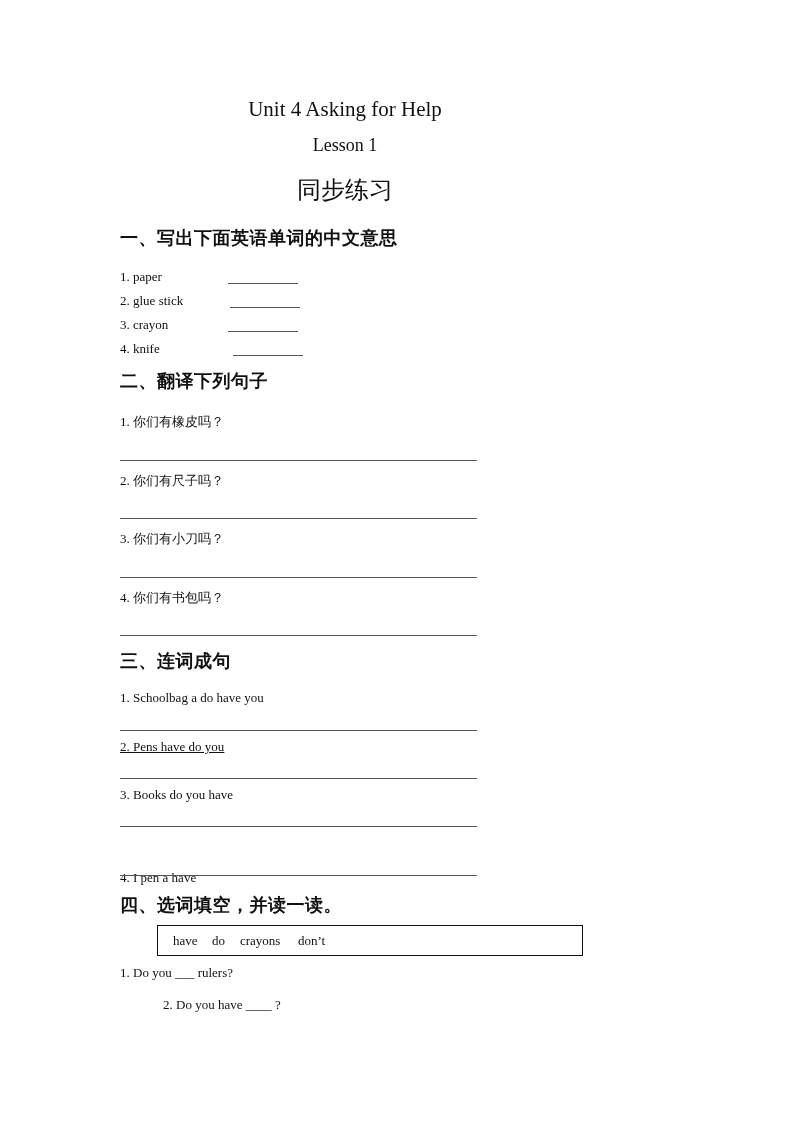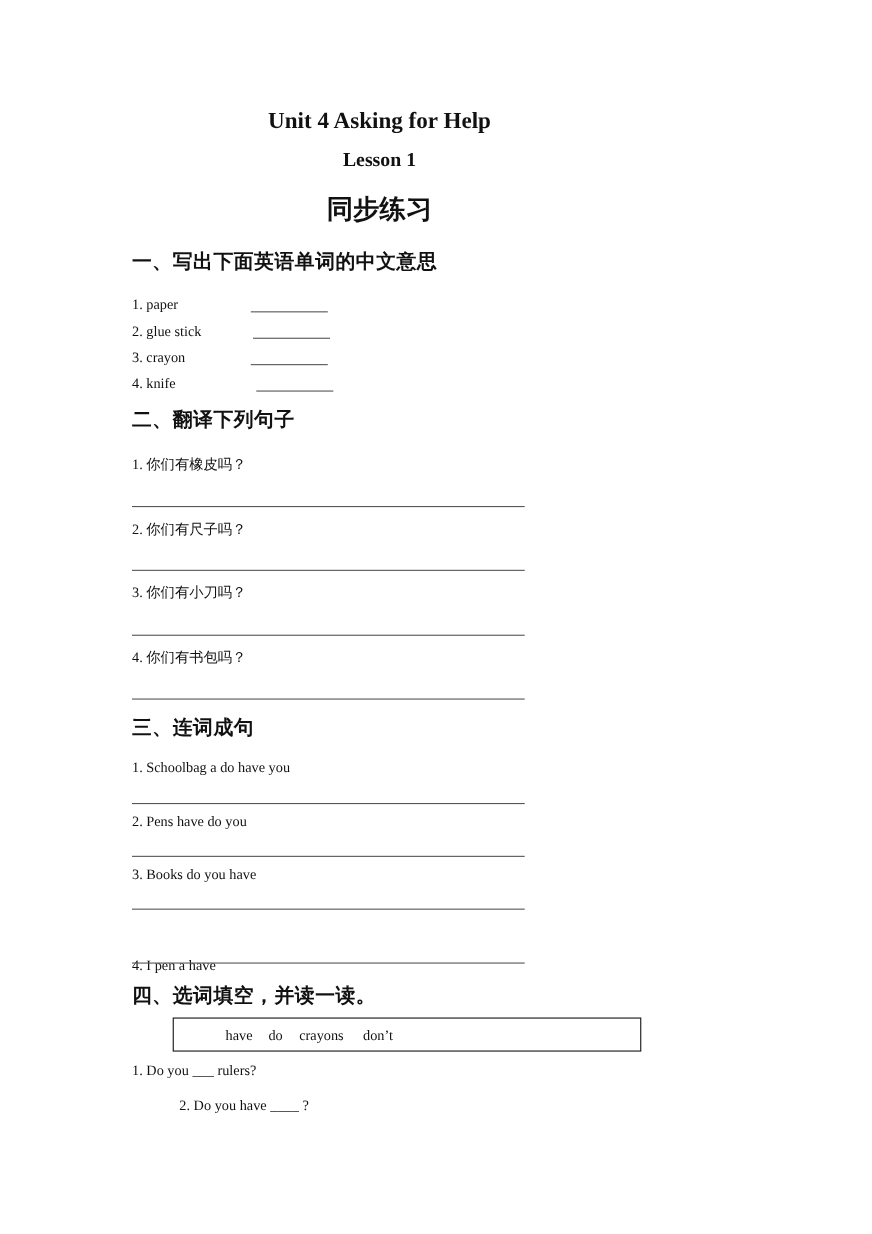--- a/index.html
+++ b/index.html
@@ -1,30 +1,30 @@
 <!DOCTYPE html>
 <html><head>
 <meta charset="utf-8">
 <style>
   html, body { margin: 0; padding: 0; background: #ffffff; }
   body { width: 793px; height: 1122px; position: relative; overflow: hidden; color: #111; }
   .abs { position: absolute; white-space: nowrap; }
   .serif { font-family: "Liberation Serif", "DejaVu Serif", serif; }
   .sans { font-family: "DejaVu Sans", "Liberation Sans", sans-serif; }
-  .title { left: 0; width: 690px; text-align: center; font-weight: bold; }
+  .title { left: 0; width: 690px; text-align: center; font-weight: normal; }
   .t1 { top: 97px; font-size: 21px; }
   .t2 { top: 135px; font-size: 18px; }
   .t3 { top: 174px; font-size: 24px; }
   .sec { left: 120px; font-size: 18px; font-weight: bold; letter-spacing: 0.5px; }
   .item { left: 120px; font-size: 13px; }
   .cn { font-size: 13px; }
   .blank { position: absolute; height: 0; border-top: 1px solid #555; width: 70px; }
   .line { position: absolute; left: 120px; width: 357px; height: 0; border-top: 1px solid #555; }
   .wordbox { position: absolute; left: 157px; top: 925px; width: 426px; height: 31px; border: 1.5px solid #111; box-sizing: border-box; }
-  .wordbox span { position: absolute; top: 7px; font-size: 13px; margin-left: 32px; }
+  .wordbox span { position: absolute; top: 7px; font-size: 13px; }
 </style>
 </head>
 <body>
 
 <div class="abs title t1 serif">Unit 4 Asking for Help</div>
 <div class="abs title t2 serif">Lesson  1</div>
 <div class="abs title t3 sans">同步练习</div>
 
 <div class="abs sec sans" style="top:226px;">一、写出下面英语单词的中文意思</div>
 <div class="abs item serif" style="top:269px;">1. paper</div>
@@ -58,21 +58,21 @@
 
 <div class="abs item" style="top:589px;">
   <span class="serif">4.</span>
   <span class="sans cn">你们有书包吗？</span>
 </div>
 <div class="line" style="top:635px;"></div>
 
 <div class="abs sec sans" style="top:649px;">三、连词成句</div>
 <div class="abs item serif" style="top:690px;text-align:right;">1. Schoolbag a do have you</div>
 <div class="line" style="top:730px;"></div>
-<div class="abs item serif" style="top:739px;">2. Pens have do you</div>
+<div class="abs item serif" style="top:739px;text-decoration:underline;">2. Pens have do you</div>
 <div class="line" style="top:778px;"></div>
 <div class="abs item serif" style="top:787px;">3. Books do you have</div>
 <div class="line" style="top:826px;"></div>
 <div class="abs item serif" style="top:835px;margin-top:35px;">4.  I pen a have</div>
 <div class="line" style="top:875px;"></div>
 
 <div class="abs sec sans" style="top:893px;">四、选词填空，并读一读。</div>
 <div class="wordbox serif">
   <span style="left:15px;">have</span>
   <span style="left:54px;">do</span>

